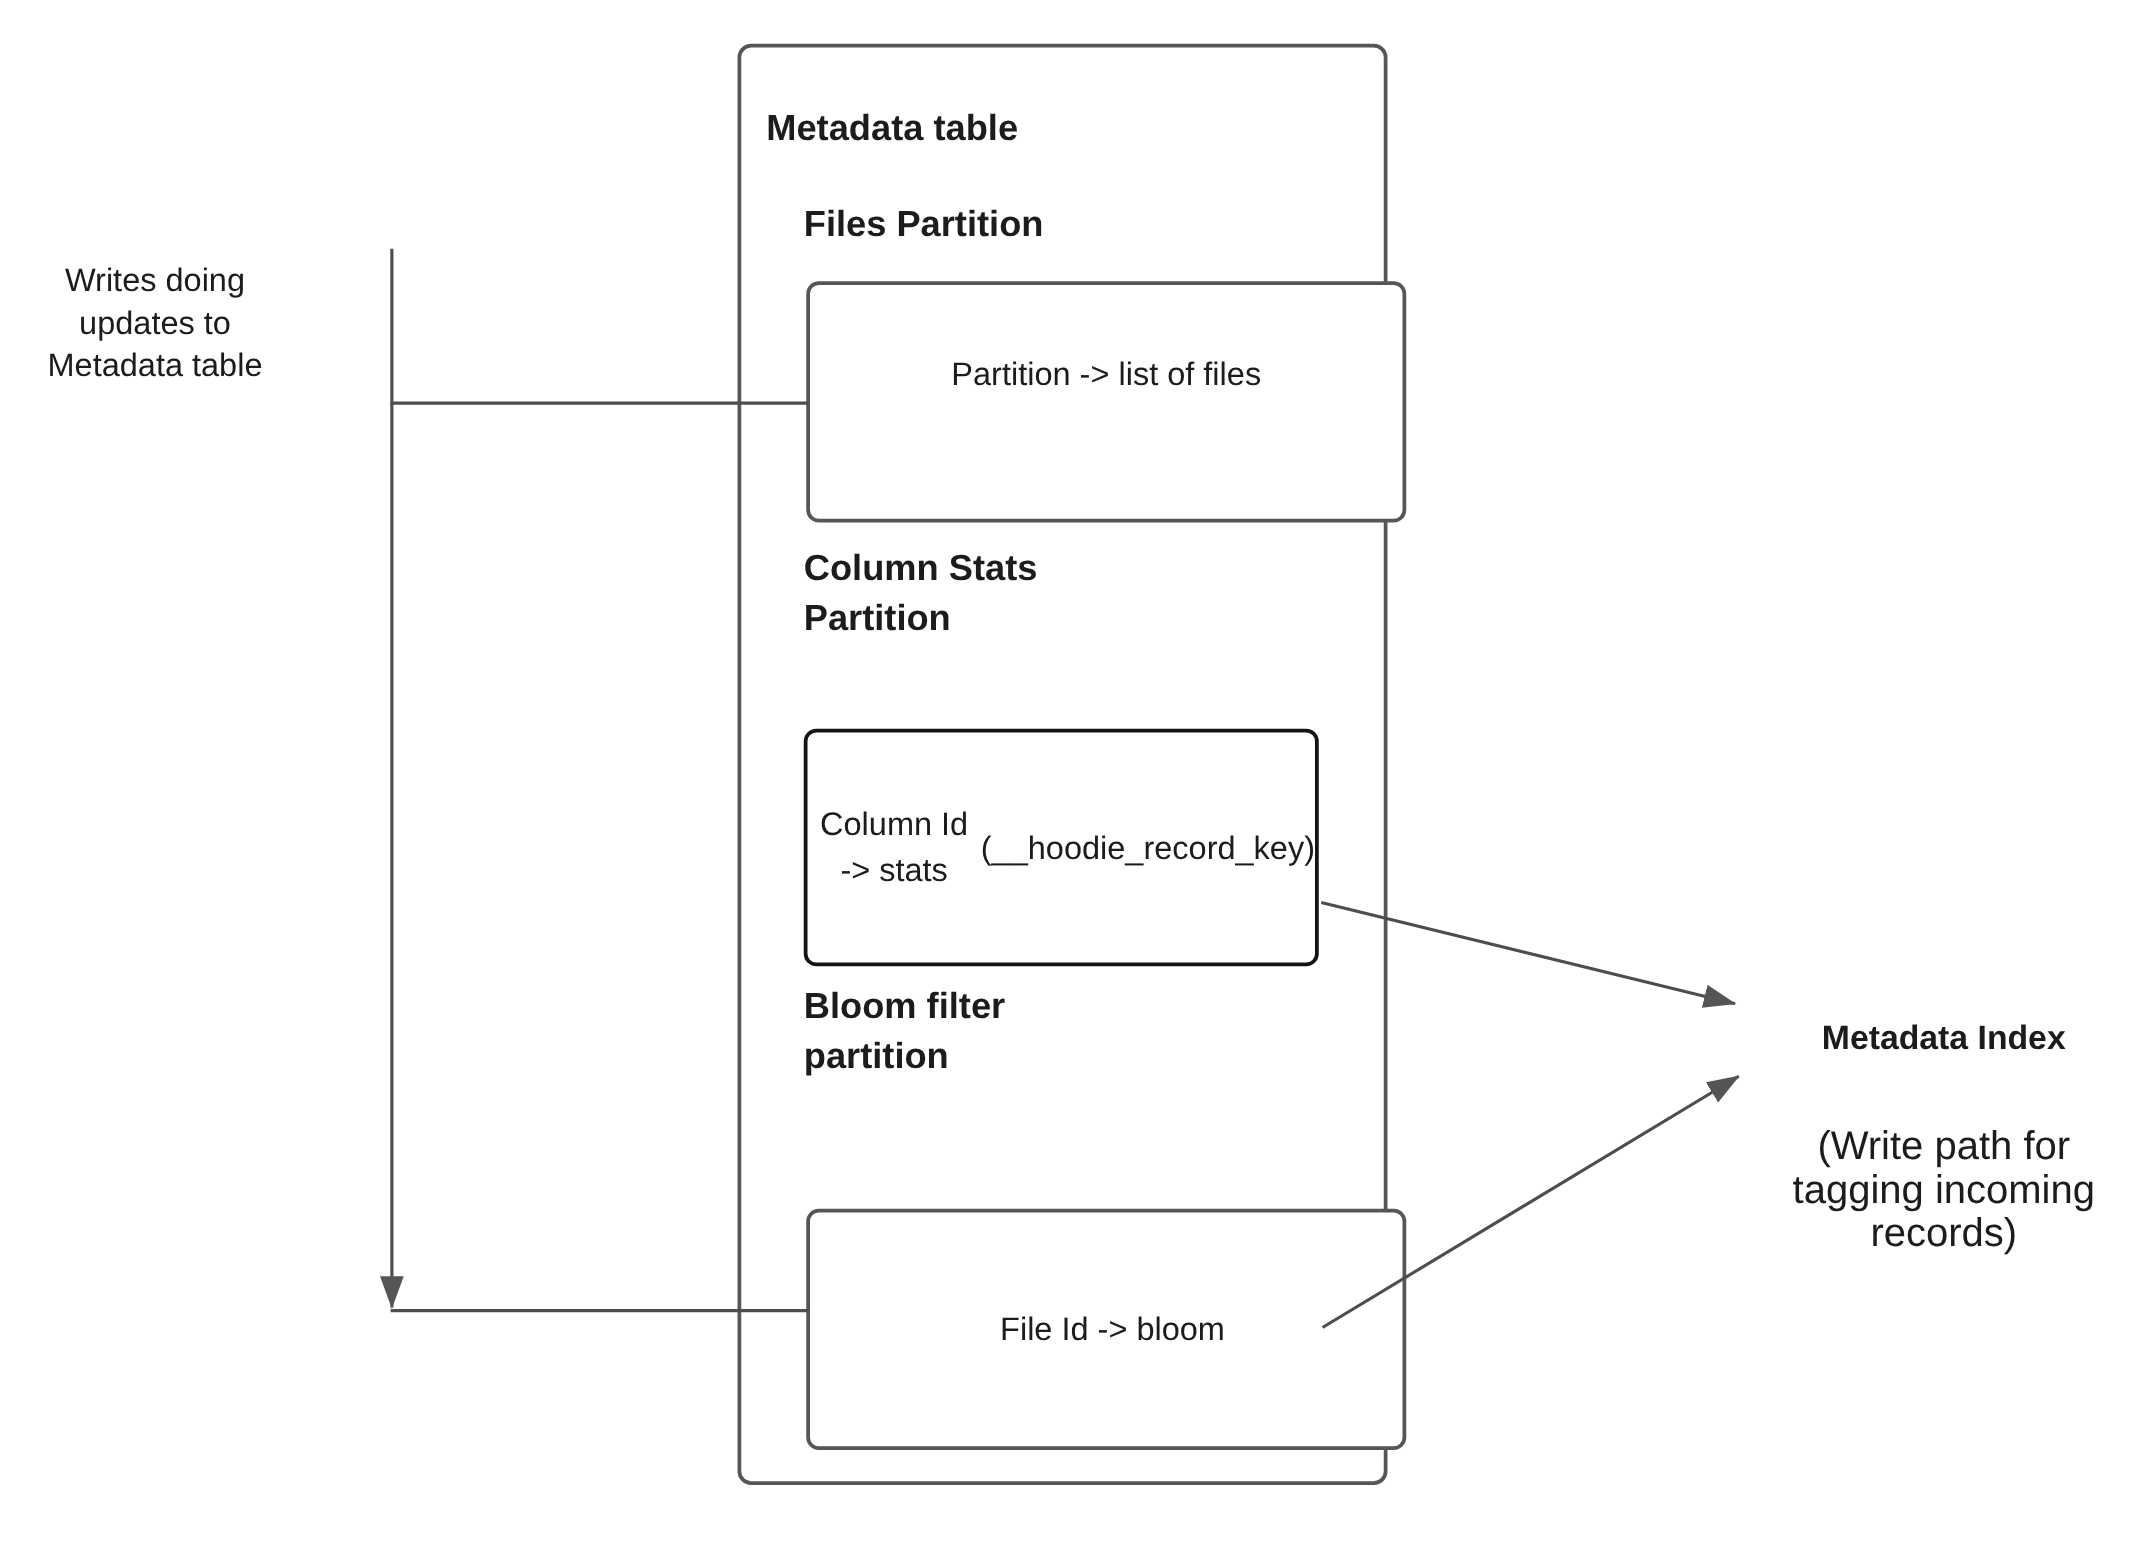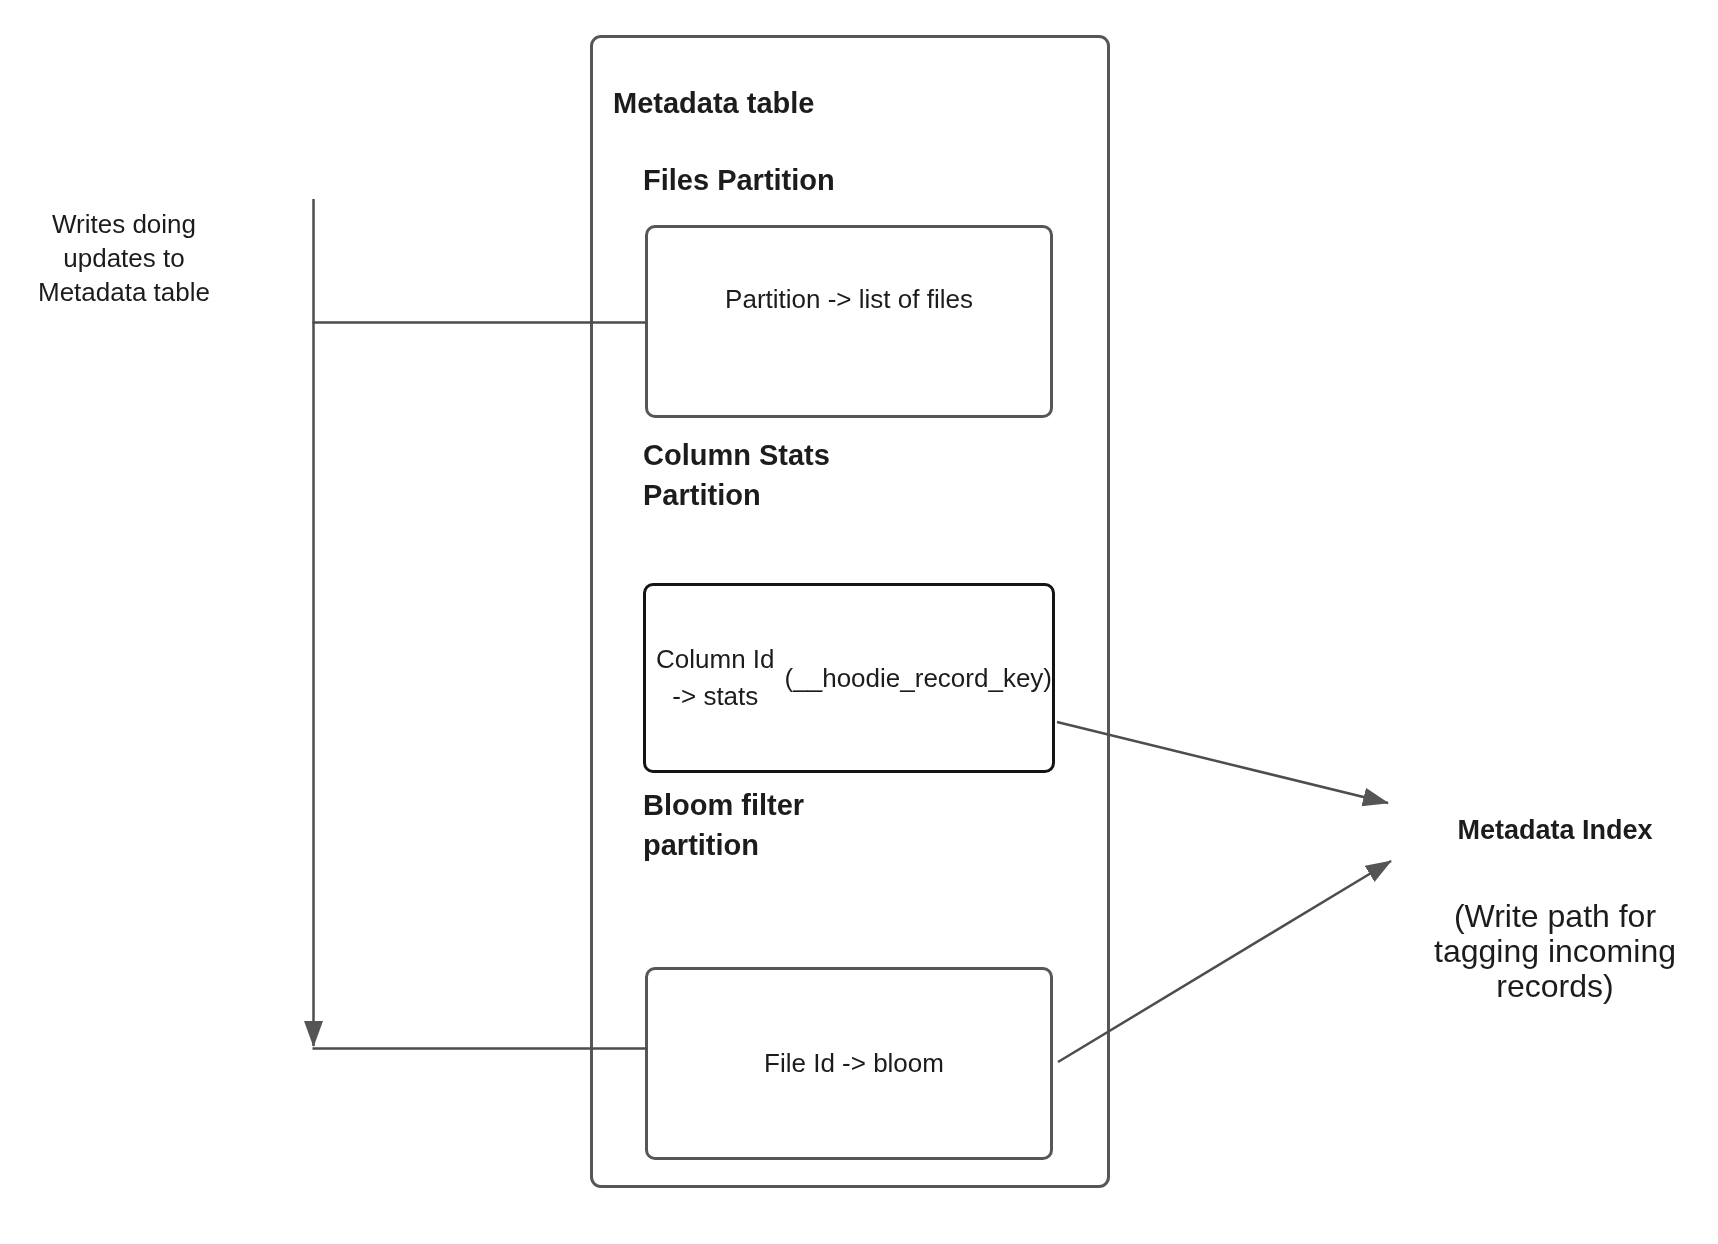--- a/index.html
+++ b/index.html
@@ -58,21 +58,21 @@
     line-height: 40px;
     white-space: pre-line;
   }
   .heading-files  { top: 122px; }
   .heading-stats  { top: 397px; }
   .heading-bloom  { top: 747px; }
 
   .part-box {
     position: absolute;
     left: 52px;
-    width: 408px;
+    width: 480px;
     height: 193px;
     border: 3px solid #565656;
     border-radius: 10px;
     background: #ffffff;
     font-size: 26px;
     text-align: center;
   }
   .files-box { top: 187px; }
   .files-box .mapping { margin-top: 56px; }
   .stats-box {

